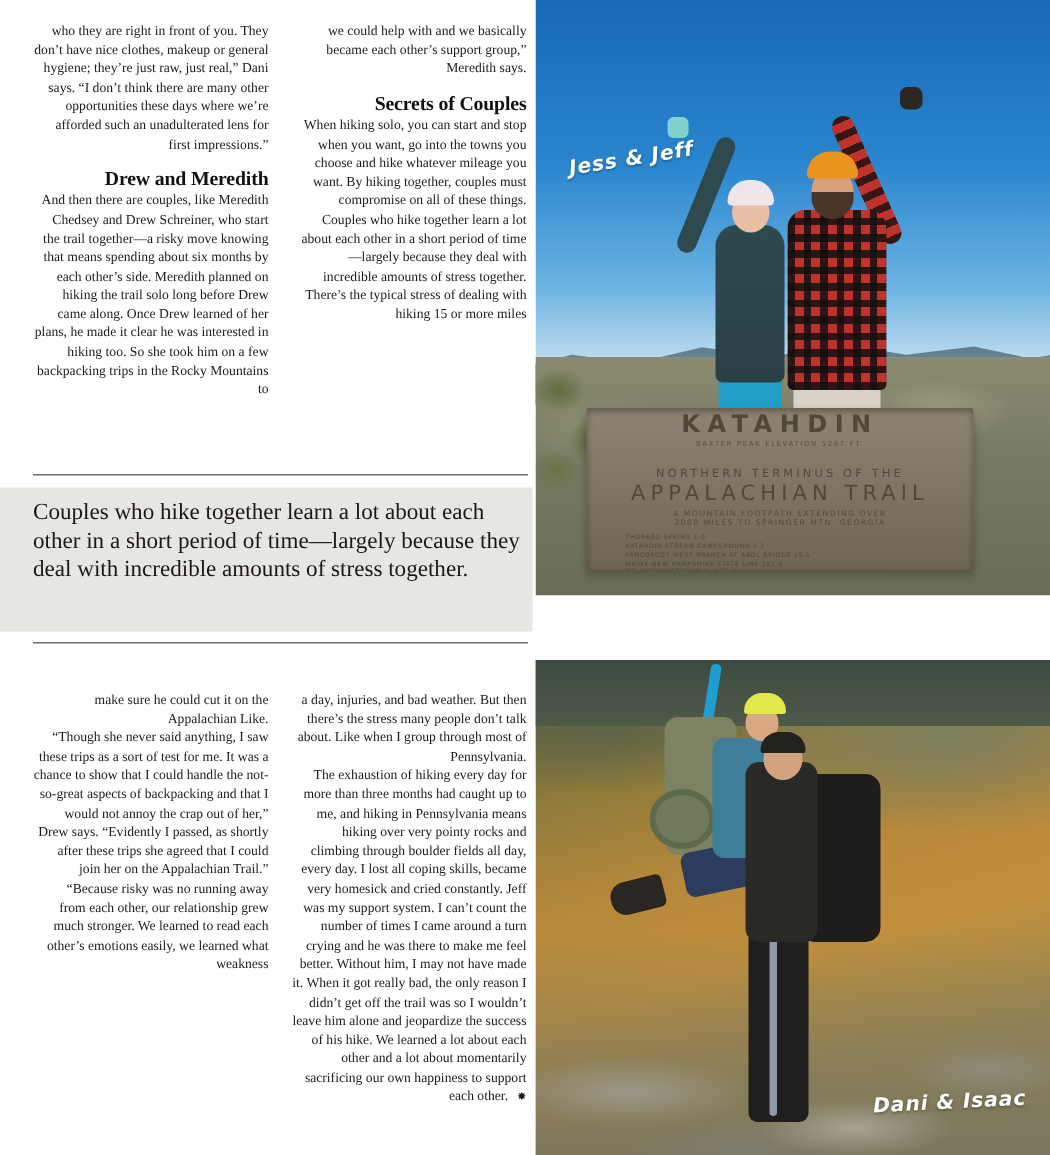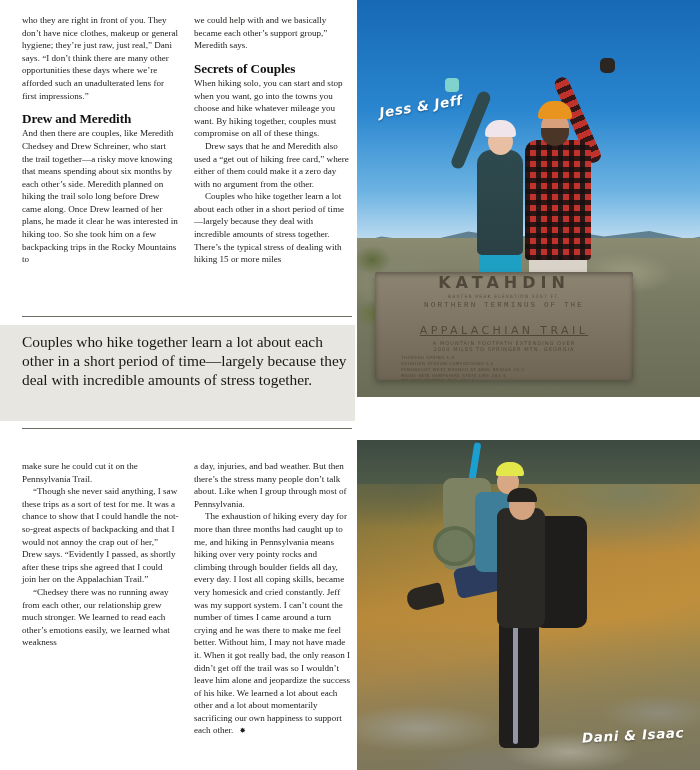--- a/index.html
+++ b/index.html
@@ -29,21 +29,21 @@
   .col-block {
     position: absolute;
     display: flex;
     gap: 15px;
   }
   .col {
     width: 157px;
     font-size: 9.1px;
     line-height: 1.385;
     color: #1d1b19;
-    text-align: left;
+    text-align: right;
     hyphens: none;
   }
   .col p {
     margin: 0;
   }
   .col p.ind {
     text-indent: 11px;
   }
   .col h2 {
     font-family: "Liberation Serif", "DejaVu Serif", serif;
@@ -152,35 +152,35 @@
   }
   #scrub-left {
     position:absolute; left:0; top:232px; width:70px; height:100px;
     background:
       radial-gradient(ellipse 26px 20px at 22% 28%, #5f6b3c 0%, rgba(95,107,60,0) 72%),
       radial-gradient(ellipse 30px 24px at 60% 62%, #4f5b32 0%, rgba(79,91,50,0) 72%),
       radial-gradient(ellipse 22px 18px at 20% 82%, #6a7444 0%, rgba(106,116,68,0) 72%);
   }
   
   #sign {
-    position: absolute; left: 18px; top: 272px; width: 258px; height: 108px;
+    position: absolute; left: 34px; top: 272px; width: 258px; height: 108px;
     background: linear-gradient(180deg,#8e8472 0%, #7d7362 55%, #6e6554 100%);
     box-shadow: 0 2px 5px rgba(0,0,0,.35) inset, 0 3px 6px rgba(0,0,0,.25);
     border-radius: 2px;
     overflow: hidden;
     color: #3a3227;
     font-family: "DejaVu Sans", sans-serif;
     text-align: center;
     padding-top: 3px;
     box-sizing: border-box;
   }
   #sign .s1 { font-size: 16px; font-weight: bold; letter-spacing: 5px; opacity:.72; line-height:1.05;}
   #sign .s2 { font-size: 4.6px; letter-spacing: 1.1px; opacity:.62; margin-top:2px;}
-  #sign .s3 { font-size: 7.6px; letter-spacing: 2.1px; opacity:.66; margin-top:2px;font-family:Liberation Mono, monospace;}
-  #sign .s4 { font-size: 11px; letter-spacing: 3.4px; opacity:.66; margin-top:15px;text-decoration:underline;}
+  #sign .s3 { font-size: 7.6px; letter-spacing: 2.1px; opacity:.66; margin-top:12px;}
+  #sign .s4 { font-size: 14px; letter-spacing: 3.4px; opacity:.66; margin-top:1px;}
   #sign .s5 { font-size: 5.1px; letter-spacing: 1.0px; opacity:.62; margin-top:3px;}
   #sign .s6 { font-size: 5.1px; letter-spacing: 1.0px; opacity:.62;}
   #sign .list { margin-top:3px; font-size:4.1px; line-height:1.45; letter-spacing:.5px; opacity:.6; text-align:left; padding-left:26px;}
 
   
   .fig { position:absolute; }
   #w-body { left:120px; top:150px; width:46px; height:105px; background:linear-gradient(180deg,#2e4a4e 0%,#2b4347 70%,#2a4045 100%); border-radius:14px 14px 5px 5px; }
   #w-head { left:131px; top:128px; width:25px; height:27px; background:#e8bfa2; border-radius:50%; }
   #w-hat  { left:128px; top:120px; width:31px; height:17px; background:#f0e5ea; border-radius:14px 14px 3px 3px; }
   #w-arm  { left:92px; top:86px; width:13px; height:82px; background:#2e4a4e; border-radius:7px; transform:rotate(22deg); transform-origin: bottom center;}
@@ -243,35 +243,34 @@
     <div class="col-block" id="upper-text">
       <div class="col">
         <p>who they are right in front of you. They don’t have nice clothes, makeup or general hygiene; they’re just raw, just real,” Dani says. “I don’t think there are many other opportunities these days where we’re afforded such an unadulterated lens for first impressions.”</p>
         <h2>Drew and Meredith</h2>
         <p>And then there are couples, like Meredith Chedsey and Drew Schreiner, who start the trail together—a risky move knowing that means spending about six months by each other’s side. Meredith planned on hiking the trail solo long before Drew came along. Once Drew learned of her plans, he made it clear he was interested in hiking too. So she took him on a few backpacking trips in the Rocky Mountains to</p>
       </div>
       <div class="col">
         <p>we could help with and we basically became each other’s support group,” Meredith says.</p>
         <h2>Secrets of Couples</h2>
         <p>When hiking solo, you can start and stop when you want, go into the towns you choose and hike whatever mileage you want. By hiking together, couples must compromise on all of these things.</p>
-        <p class="ind">Drew says that he and Meredith also used a “get out of hiking free card,” where either of them could make it a zero day with no argument from the other.</p>
         <p class="ind">Couples who hike together learn a lot about each other in a short period of time—largely because they deal with incredible amounts of stress together. There’s the typical stress of dealing with hiking 15 or more miles</p>
       </div>
     </div>
 
     <div class="rule" id="rule-top"></div>
     <div id="pullquote-box"></div>
     <div id="pullquote-text">Couples who hike together learn a lot about each other in a short period of time—largely because they deal with incredible amounts of stress together.</div>
     <div class="rule" id="rule-bottom"></div>
 
     <div class="col-block" id="lower-text">
       <div class="col">
-        <p>make sure he could cut it on the Pennsylvania Trail.</p>
+        <p>make sure he could cut it on the Appalachian Like.</p>
         <p class="ind">“Though she never said anything, I saw these trips as a sort of test for me. It was a chance to show that I could handle the not-so-great aspects of backpacking and that I would not annoy the crap out of her,” Drew says. “Evidently I passed, as shortly after these trips she agreed that I could join her on the Appalachian Trail.”</p>
-        <p class="ind">“Chedsey there was no running away from each other, our relationship grew much stronger. We learned to read each other’s emotions easily, we learned what weakness</p>
+        <p class="ind">“Because risky was no running away from each other, our relationship grew much stronger. We learned to read each other’s emotions easily, we learned what weakness</p>
       </div>
       <div class="col">
         <p>a day, injuries, and bad weather. But then there’s the stress many people don’t talk about. Like when I group through most of Pennsylvania.</p>
         <p class="ind"><span>The exhaustion of hiking every day for more than three months had caught up to me, and hiking in Pennsylvania means hiking over very pointy rocks and climbing through boulder fields all day, every day. I lost all coping skills, became very homesick and cried constantly. Jeff was my support system. I can’t count the number of times I came around a turn crying and he was there to make me feel better. Without him, I may not have made it. When it got really bad, the only reason I didn’t get off the trail was so I wouldn’t leave him alone and jeopardize the success of his hike. We learned a lot about each other and a lot about momentarily sacrificing our own happiness to support each other.</span><span style="font-size:7.5px;padding-left:6px;">✸</span></p>
       </div>
     </div>
   </div>
 
   <div class="photo" id="photo-top">
     <div id="sky"></div>

